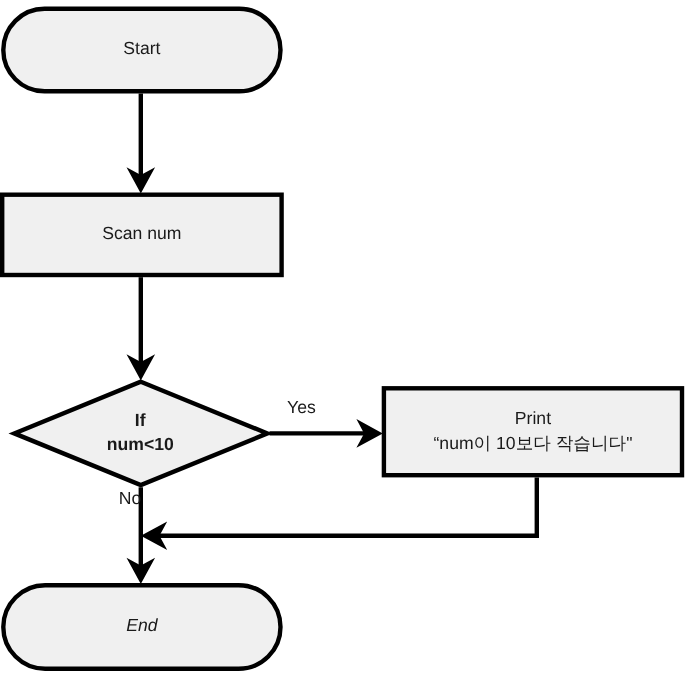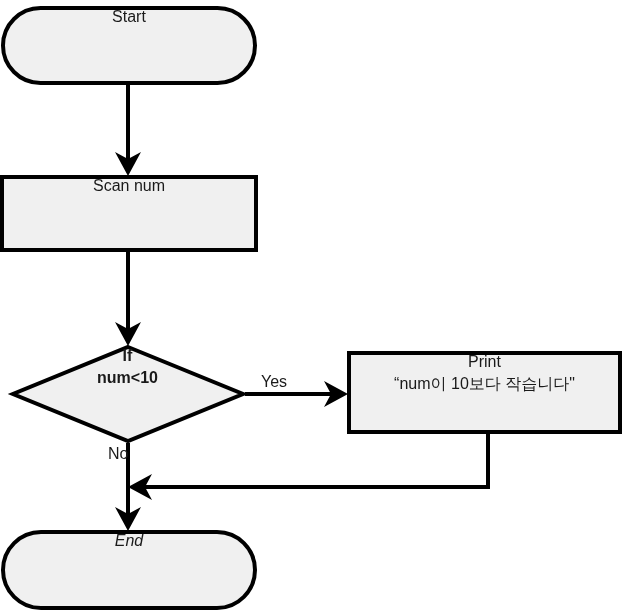--- a/index.html
+++ b/index.html
@@ -39,42 +39,42 @@
   }
   .arrow-head {
     fill: #000000;
     stroke: none;
   }
   .node-label {
     position: absolute;
     display: flex;
     flex-direction: column;
     align-items: center;
-    justify-content: flex-start;
+    justify-content: center;
     text-align: center;
     color: #1a1a1a;
     font-size: 16px;
     line-height: 1.38;
     white-space: pre;
     pointer-events: none;
   }
   .edge-label {
     position: absolute;
     color: #1a1a1a;
     font-size: 16px;
     line-height: 1.2;
     white-space: pre;
     pointer-events: none;
   }
   .lbl-start  { left: 1px;   top: 6px;   width: 256px; height: 79px; }
   .lbl-scan   { left: 0px;   top: 175px; width: 258px; height: 77px; }
   .lbl-cond   { left: 10px;  top: 345px; width: 235px; height: 98px; font-weight: bold; }
   .lbl-print  { left: 347px; top: 351px; width: 275px; height: 83px; }
   .lbl-end    { left: 1px;   top: 530px; width: 256px; height: 80px; font-style: italic; }
-  .lbl-yes    { left: 261px; top: 372px; }
+  .lbl-yes    { left: 261px; top: 361px; }
   .lbl-no     { left: 84px;  top: 444px; margin-left: 24px; }
 </style>
 </head>
 <body>
 
 <div id="flowchart-canvas">
 
   <svg id="flow-svg" viewBox="0 0 627 615">
 
     <g>

